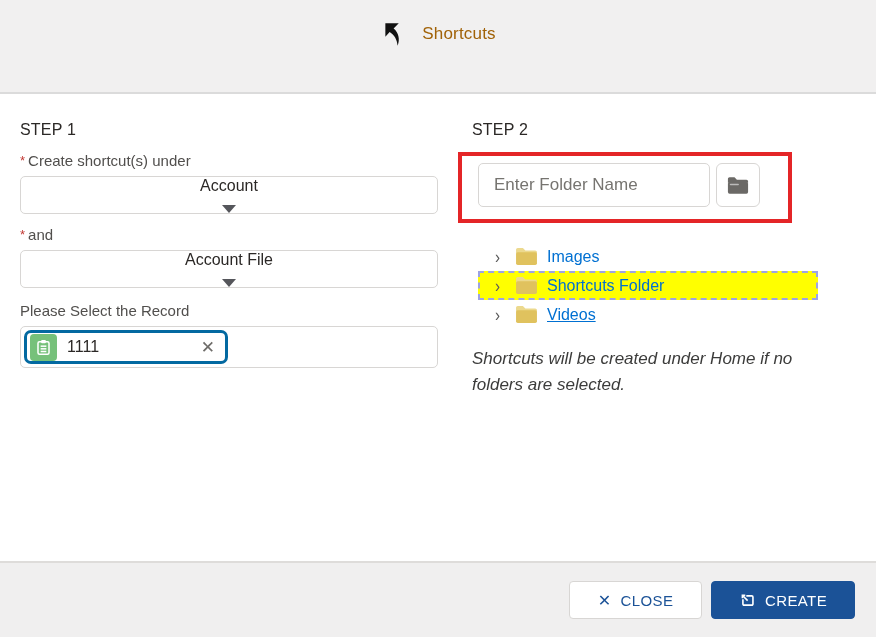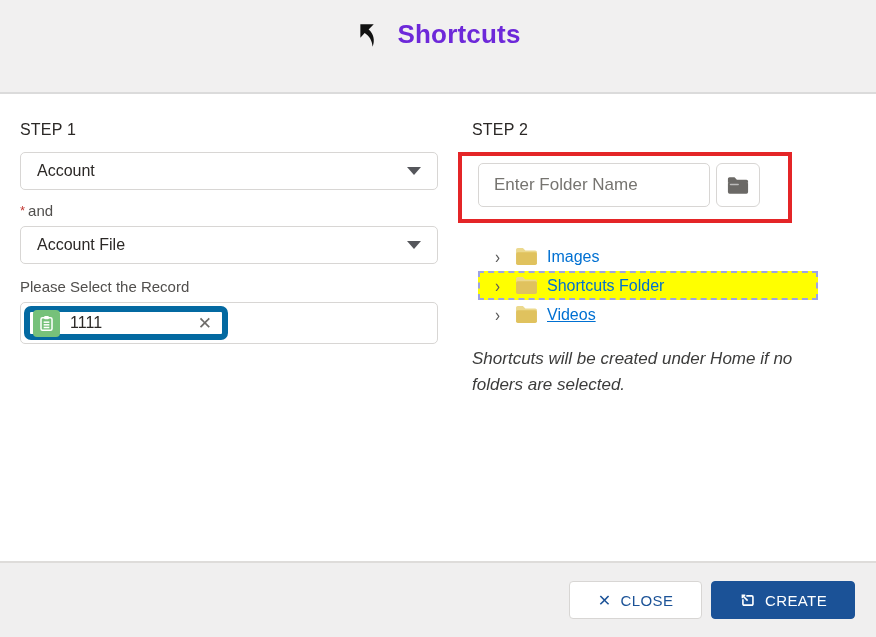--- a/index.html
+++ b/index.html
@@ -17,23 +17,23 @@
     background: #f1f0f0;
     border-bottom: 2px solid #dbdbdb;
     display: flex;
     justify-content: center;
     align-items: flex-start;
     padding-top: 19px;
   }
   .header-inner { display: flex; align-items: center; gap: 12px; }
   .header-icon { width: 30px; height: 30px; display: block; }
   .modal-title {
-    font-size: 26px;
-    font-weight: bold;
-    color: #6d28d9;
+    font-size: 17px;
+    font-weight: normal;
+    color: #a16207;
     letter-spacing: 0.2px;
   }
 
   
   .modal-body {
     position: relative;
     height: 467px;
     background: #ffffff;
     padding: 27px 24px 0 20px;
     display: flex;
@@ -63,20 +63,21 @@
     height: 38px;
     border: 1px solid #d8d6d4;
     border-radius: 5px;
     background: #fff;
     display: flex;
     align-items: center;
     justify-content: space-between;
     padding: 0 16px;
     margin-bottom: 12px;
     cursor: pointer;
+    flex-direction: column;
   }
   .select-value { font-size: 16px; color: #2b2826; }
   .caret {
     width: 0; height: 0;
     border-left: 7px solid transparent;
     border-right: 7px solid transparent;
     border-top: 8px solid #55565b;
   }
 
   .record-box {
@@ -84,21 +85,21 @@
     border: 1px solid #d8d6d4;
     border-radius: 5px;
     background: #fff;
     display: flex;
     align-items: center;
     padding: 0 3px;
   }
   .record-pill {
     height: 34px;
     width: 204px;
-    border: 6px solid #0369a1;
+    border: 3px solid #0369a1;
     border-radius: 7px;
     display: flex;
     align-items: center;
     padding: 0 10px 0 3px;
     gap: 10px;
   }
   .record-icon {
     width: 27px; height: 27px;
     background: #76c17a;
     border-radius: 4px;
@@ -231,20 +232,23 @@
     </svg>
     <div class="modal-title">Shortcuts</div>
   </div>
 </div>
 
 <div class="modal-body">
 
   <div class="col1">
     <div class="step-heading">STEP 1</div>
 
+    <div class="field-label">
+      <span class="req">*</span><span>Create shortcut(s) under</span>
+    </div>
     <div class="select-box">
       <span class="select-value">Account</span>
       <span class="caret"></span>
     </div>
 
     <div class="field-label">
       <span class="req">*</span><span>and</span>
     </div>
     <div class="select-box">
       <span class="select-value">Account File</span>

